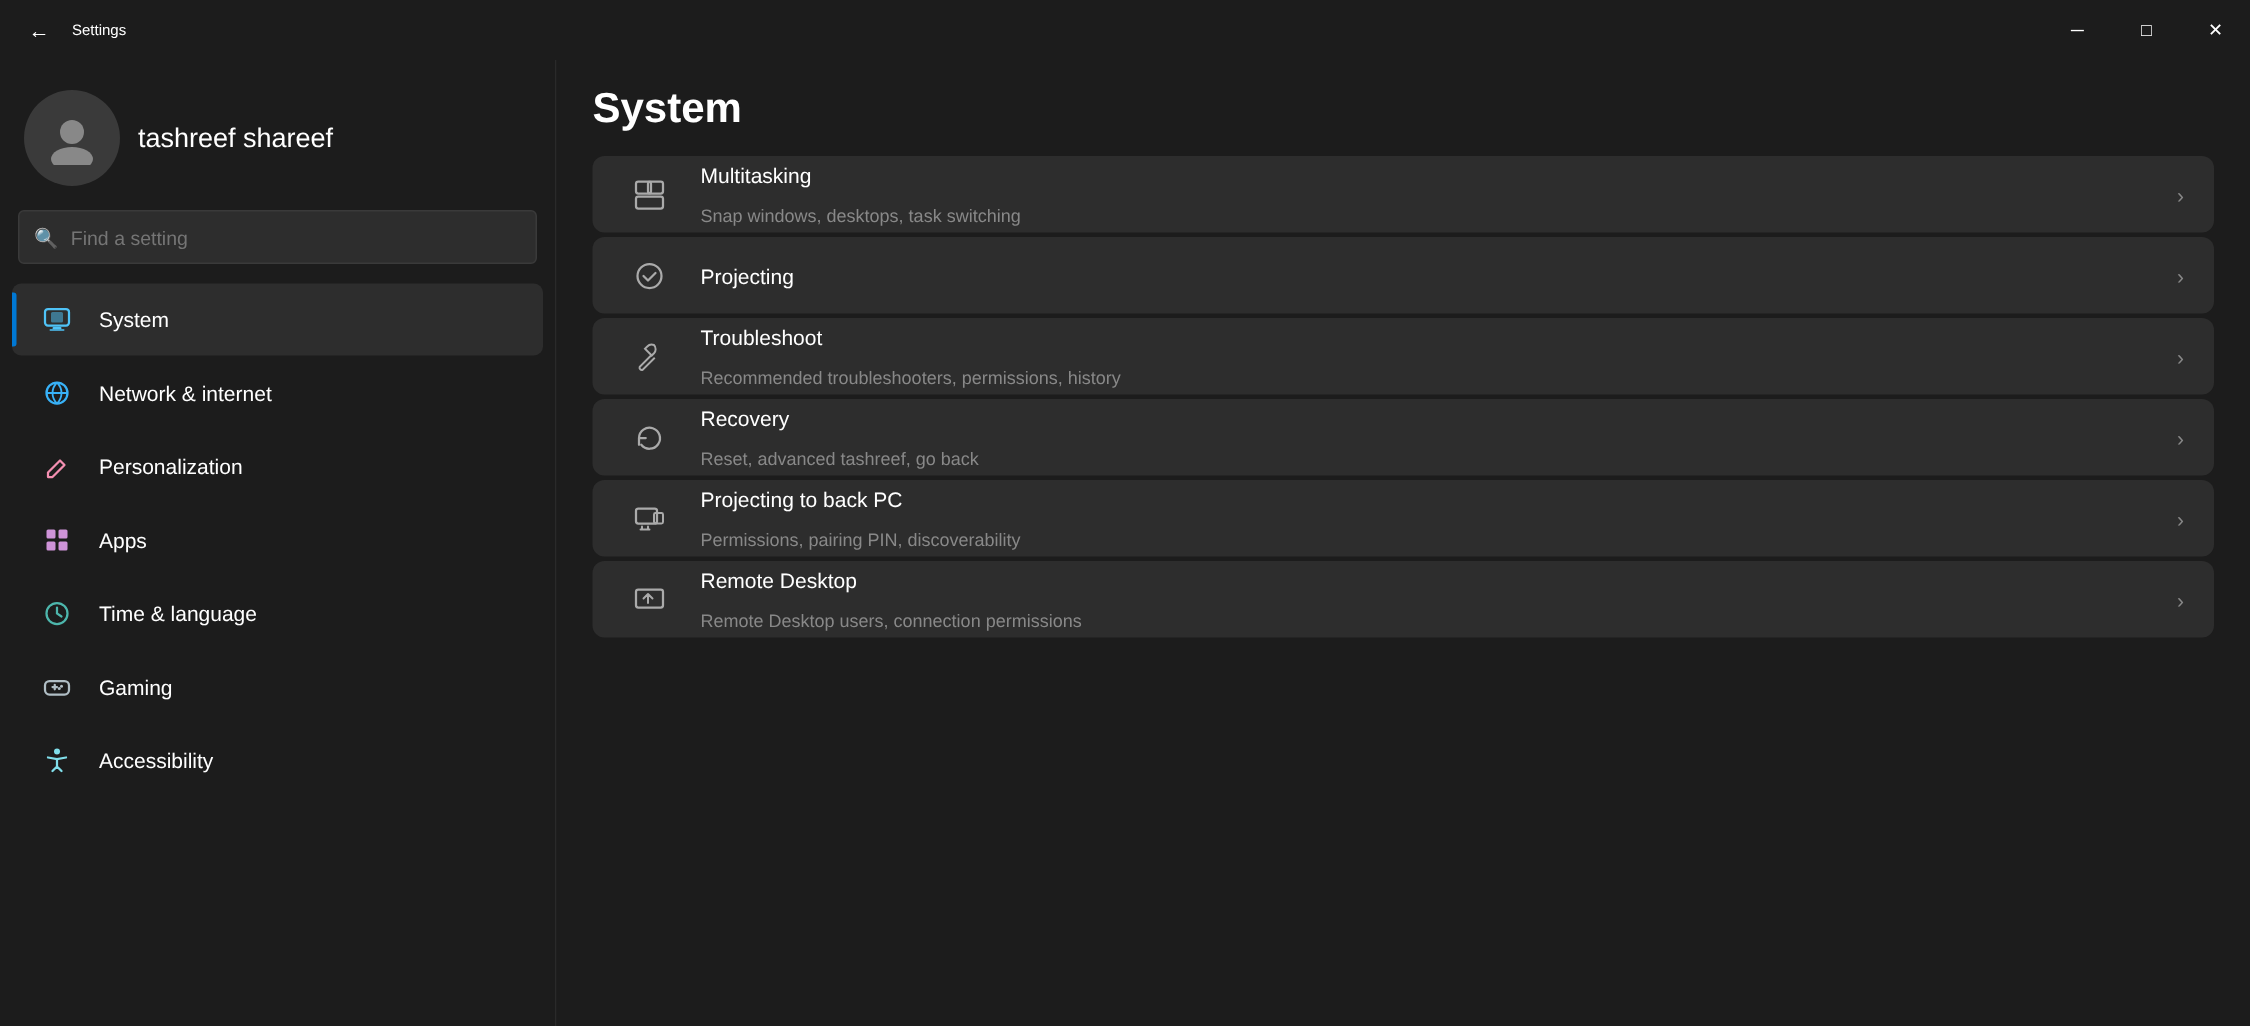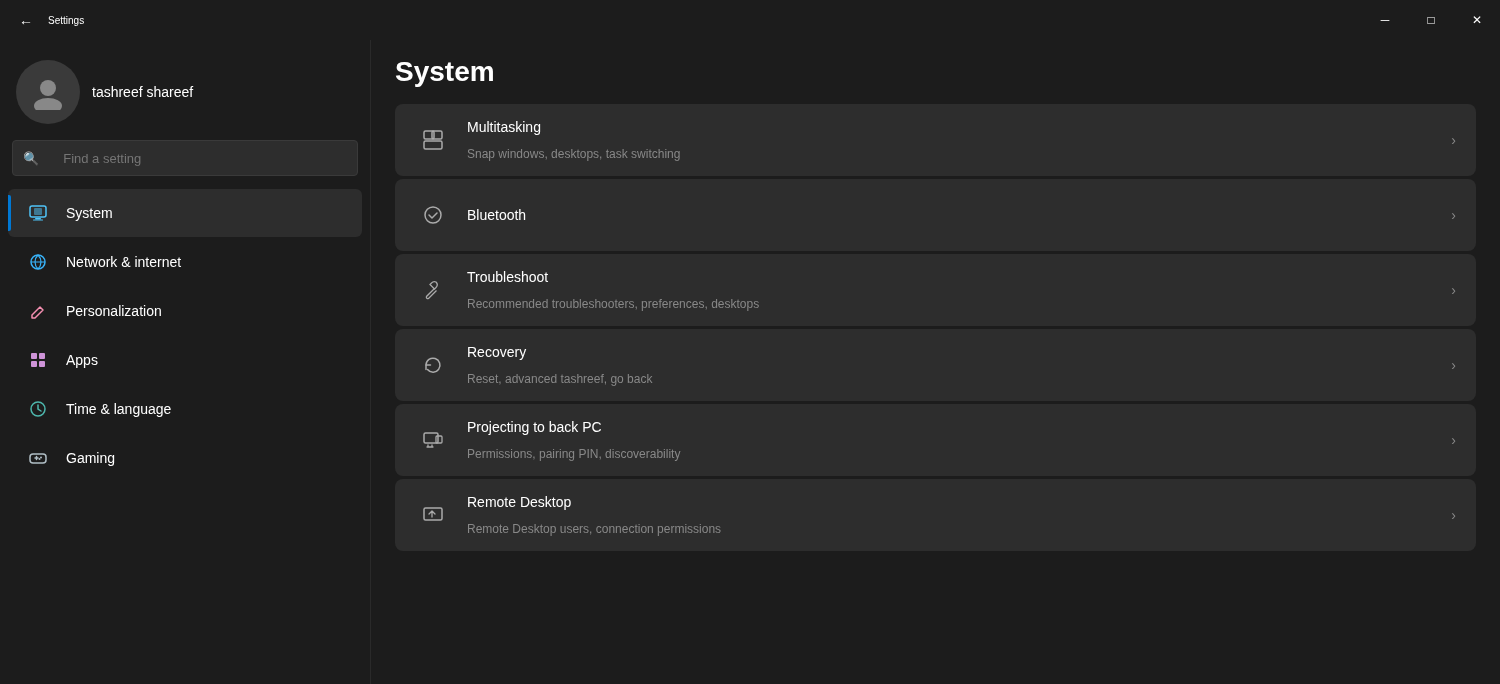--- a/index.html
+++ b/index.html
@@ -95,21 +95,21 @@
       border-radius: 50%;
       background: #3a3a3a;
       display: flex;
       align-items: center;
       justify-content: center;
       flex-shrink: 0;
       font-size: 28px;
       color: #aaa;
     }
     .username {
-      font-size: 14px;
+      font-size: 18px;
       color: #ffffff;
     }
 
     
     .search-container {
       padding: 0 12px 12px 12px;
     }
     .search-box {
       width: 100%;
       height: 36px;
@@ -123,21 +123,20 @@
       cursor: text;
     }
     .search-box input {
       background: transparent;
       border: none;
       outline: none;
       color: #7dd3fc;
       font-size: 13px;
       flex: 1;
       font-family: inherit;
-      margin-left: 16px;
     }
     .search-icon {
       color: #aaa;
       font-size: 13px;
     }
 
     
     .nav-item {
       display: flex;
       align-items: center;
@@ -198,21 +197,21 @@
       display: flex;
       flex-direction: column;
       gap: 3px;
     }
     .settings-item {
       background: #2d2d2d;
       border-radius: 8px;
       display: flex;
       align-items: center;
       padding: 0 20px;
-      height: 72px;
+      height: 51px;
       cursor: pointer;
       transition: background 0.1s;
     }
     .settings-item-icon {
       width: 36px;
       height: 36px;
       display: flex;
       align-items: center;
       justify-content: center;
       flex-shrink: 0;
@@ -335,20 +334,30 @@
     <div class="nav-icon">
             <svg width="20" height="20" viewBox="0 0 20 20" fill="none">
               <rect x="2" y="6" width="16" height="9" rx="3" stroke="#b0bec5" stroke-width="1.5" fill="none"></rect>
               <path d="M7 10h3M8.5 8.5v3" stroke="#b0bec5" stroke-width="1.5" stroke-linecap="round"></path>
               <circle cx="13" cy="9.5" r="1" fill="#b0bec5"></circle>
               <circle cx="11.5" cy="11" r="1" fill="#b0bec5"></circle>
             </svg>
           </div>
     <span class="nav-label">Gaming</span>
   </div>
+        <div class="nav-item">
+    <div class="nav-icon">
+            <svg width="20" height="20" viewBox="0 0 20 20" fill="none">
+              <circle cx="10" cy="4" r="2" fill="#80deea"></circle>
+              <path d="M4 8l6 1 6-1" stroke="#80deea" stroke-width="1.5" stroke-linecap="round"></path>
+              <path d="M10 9v5m-3 3l3-3 3 3" stroke="#80deea" stroke-width="1.5" stroke-linecap="round" stroke-linejoin="round"></path>
+            </svg>
+          </div>
+    <span class="nav-label">Accessibility</span>
+  </div>
       </div>
 
   </div>
 
   <div class="divider"></div>
 
   <div class="content">
     <h1 class="page-title">System</h1>
     <div class="settings-list" id="settings-list">
         <div class="settings-item">
@@ -366,34 +375,34 @@
     <span class="settings-item-arrow">›</span>
   </div>
         <div class="settings-item">
     <div class="settings-item-icon">
             <svg width="22" height="22" viewBox="0 0 22 22" fill="none">
               <circle cx="11" cy="11" r="8" stroke="#aaa" stroke-width="1.5" fill="none"></circle>
               <path d="M7 11l3 3 5-5" stroke="#aaa" stroke-width="1.5" stroke-linecap="round" stroke-linejoin="round"></path>
             </svg>
           </div>
     <div class="settings-item-text">
-      <div class="settings-item-title">Bluetooth</div>
+      <div class="settings-item-title">Projecting</div>
     </div>
     <span class="settings-item-arrow">›</span>
   </div>
         <div class="settings-item">
     <div class="settings-item-icon">
             <svg width="22" height="22" viewBox="0 0 22 22" fill="none">
               <path d="M14 3a4 4 0 0 1 0 5.5l-1.5 1.5L8 5.5 9.5 4A4 4 0 0 1 14 3z" stroke="#aaa" stroke-width="1.3" fill="none"></path>
               <path d="M12.5 9.5l-8 8a1.5 1.5 0 0 0 2 2l8-8" stroke="#aaa" stroke-width="1.3" fill="none"></path>
             </svg>
           </div>
     <div class="settings-item-text">
       <div class="settings-item-title">Troubleshoot</div>
-      <div class="settings-item-desc">Recommended troubleshooters, preferences, desktops</div>
+      <div class="settings-item-desc">Recommended troubleshooters, permissions, history</div>
     </div>
     <span class="settings-item-arrow">›</span>
   </div>
         <div class="settings-item">
     <div class="settings-item-icon">
             <svg width="22" height="22" viewBox="0 0 22 22" fill="none">
               <path d="M4 11a7 7 0 1 1 1.5 4.5" stroke="#aaa" stroke-width="1.5" stroke-linecap="round" fill="none"></path>
               <path d="M4 15.5V11h4.5" stroke="#aaa" stroke-width="1.5" stroke-linecap="round" stroke-linejoin="round" fill="none"></path>
             </svg>
           </div>

